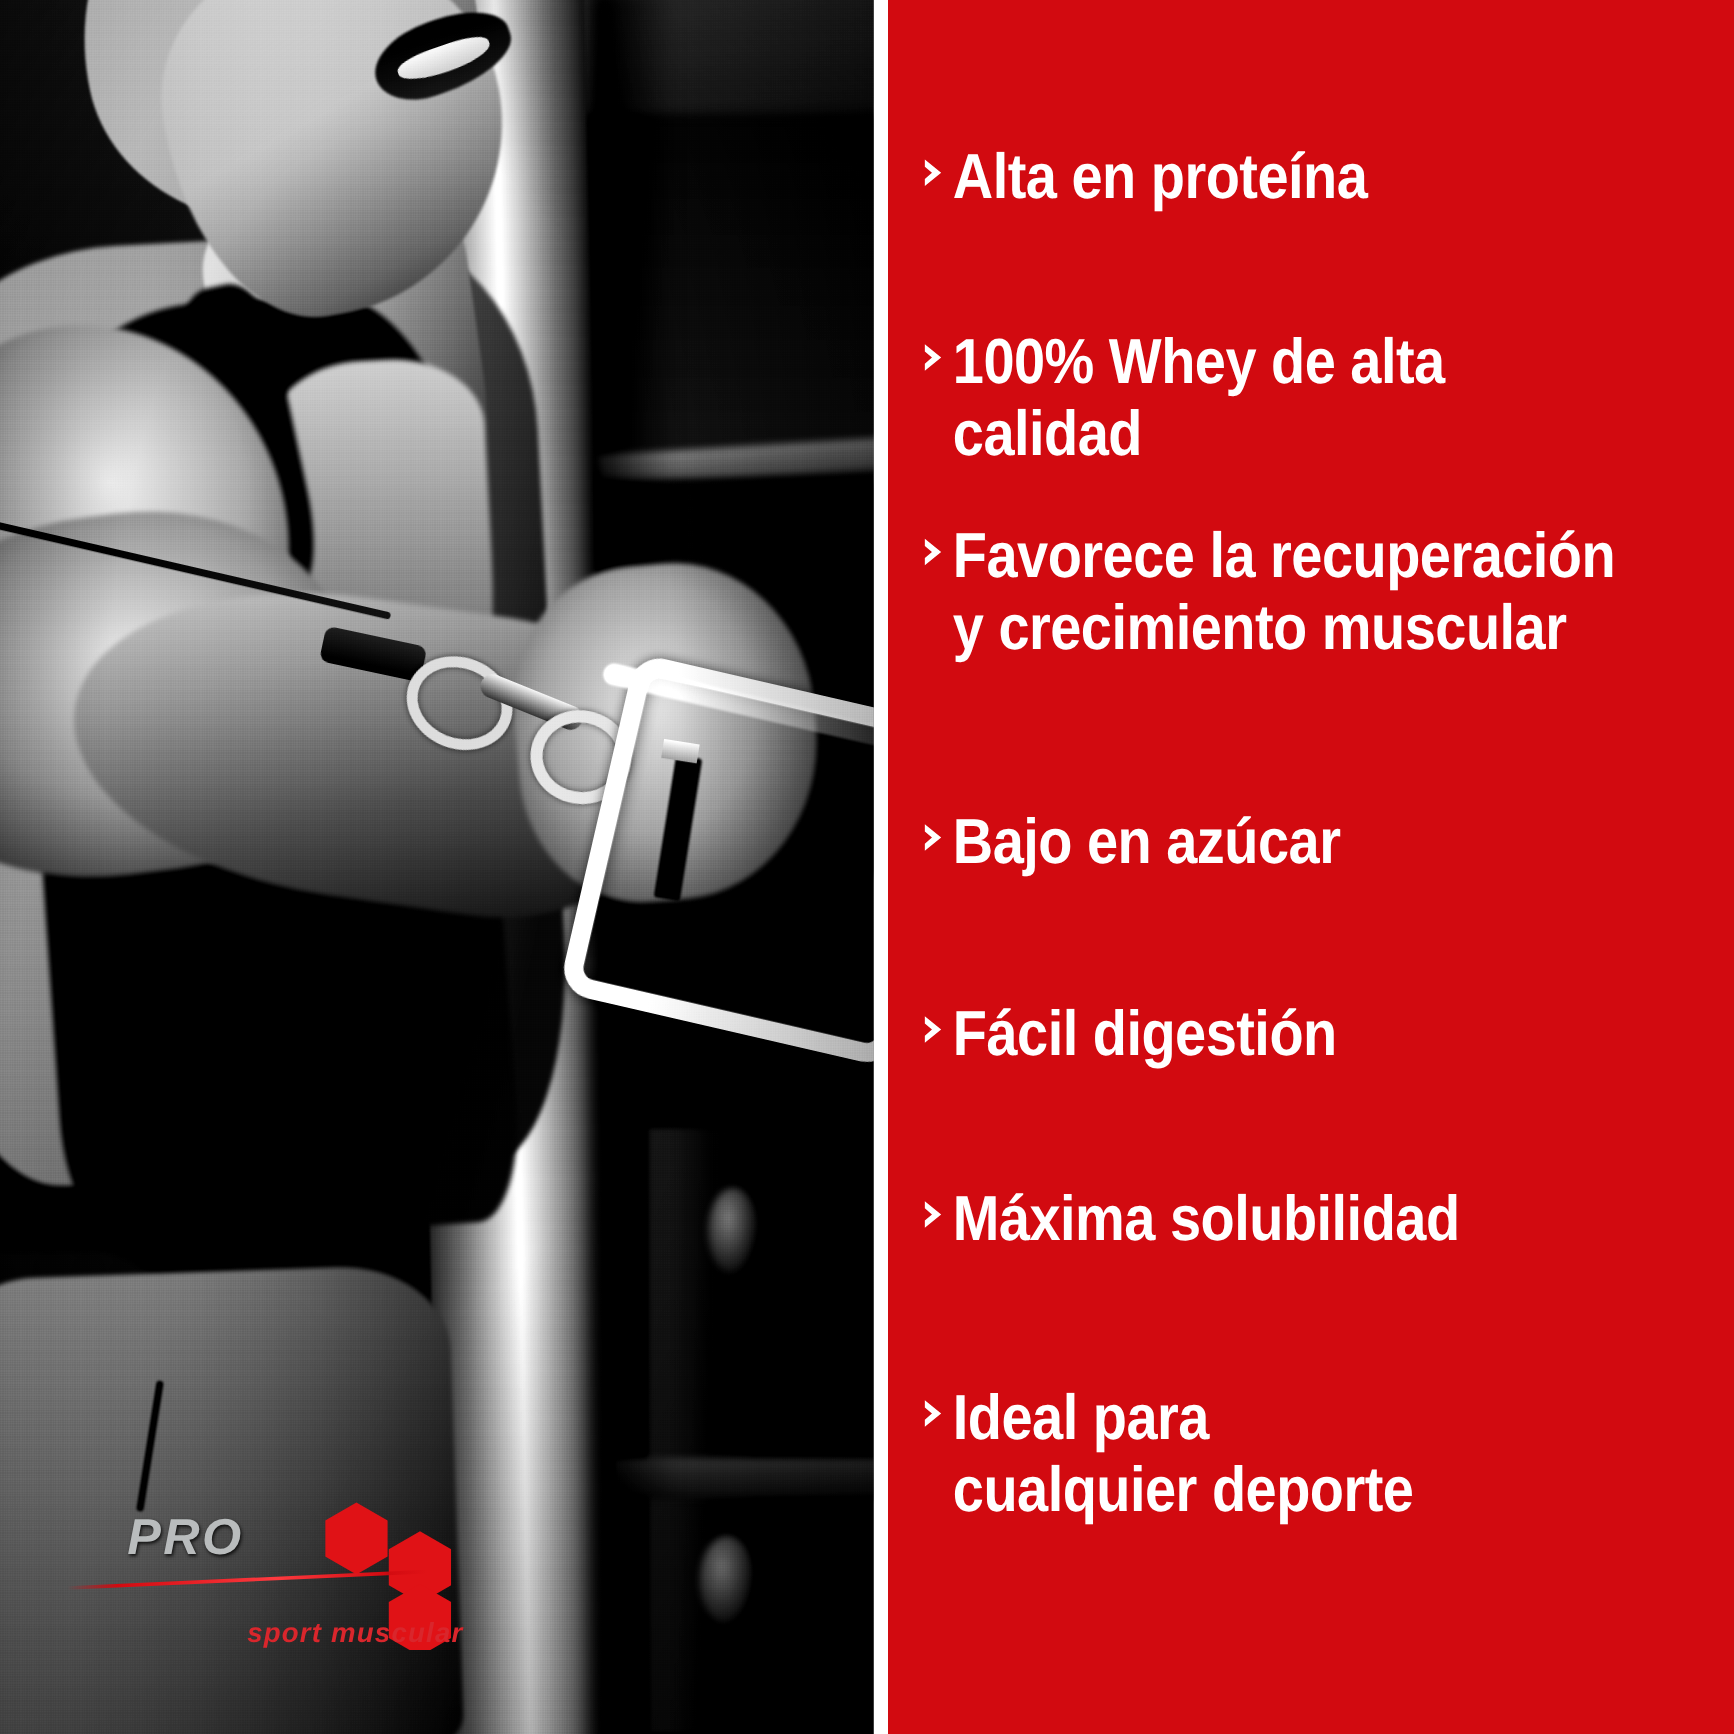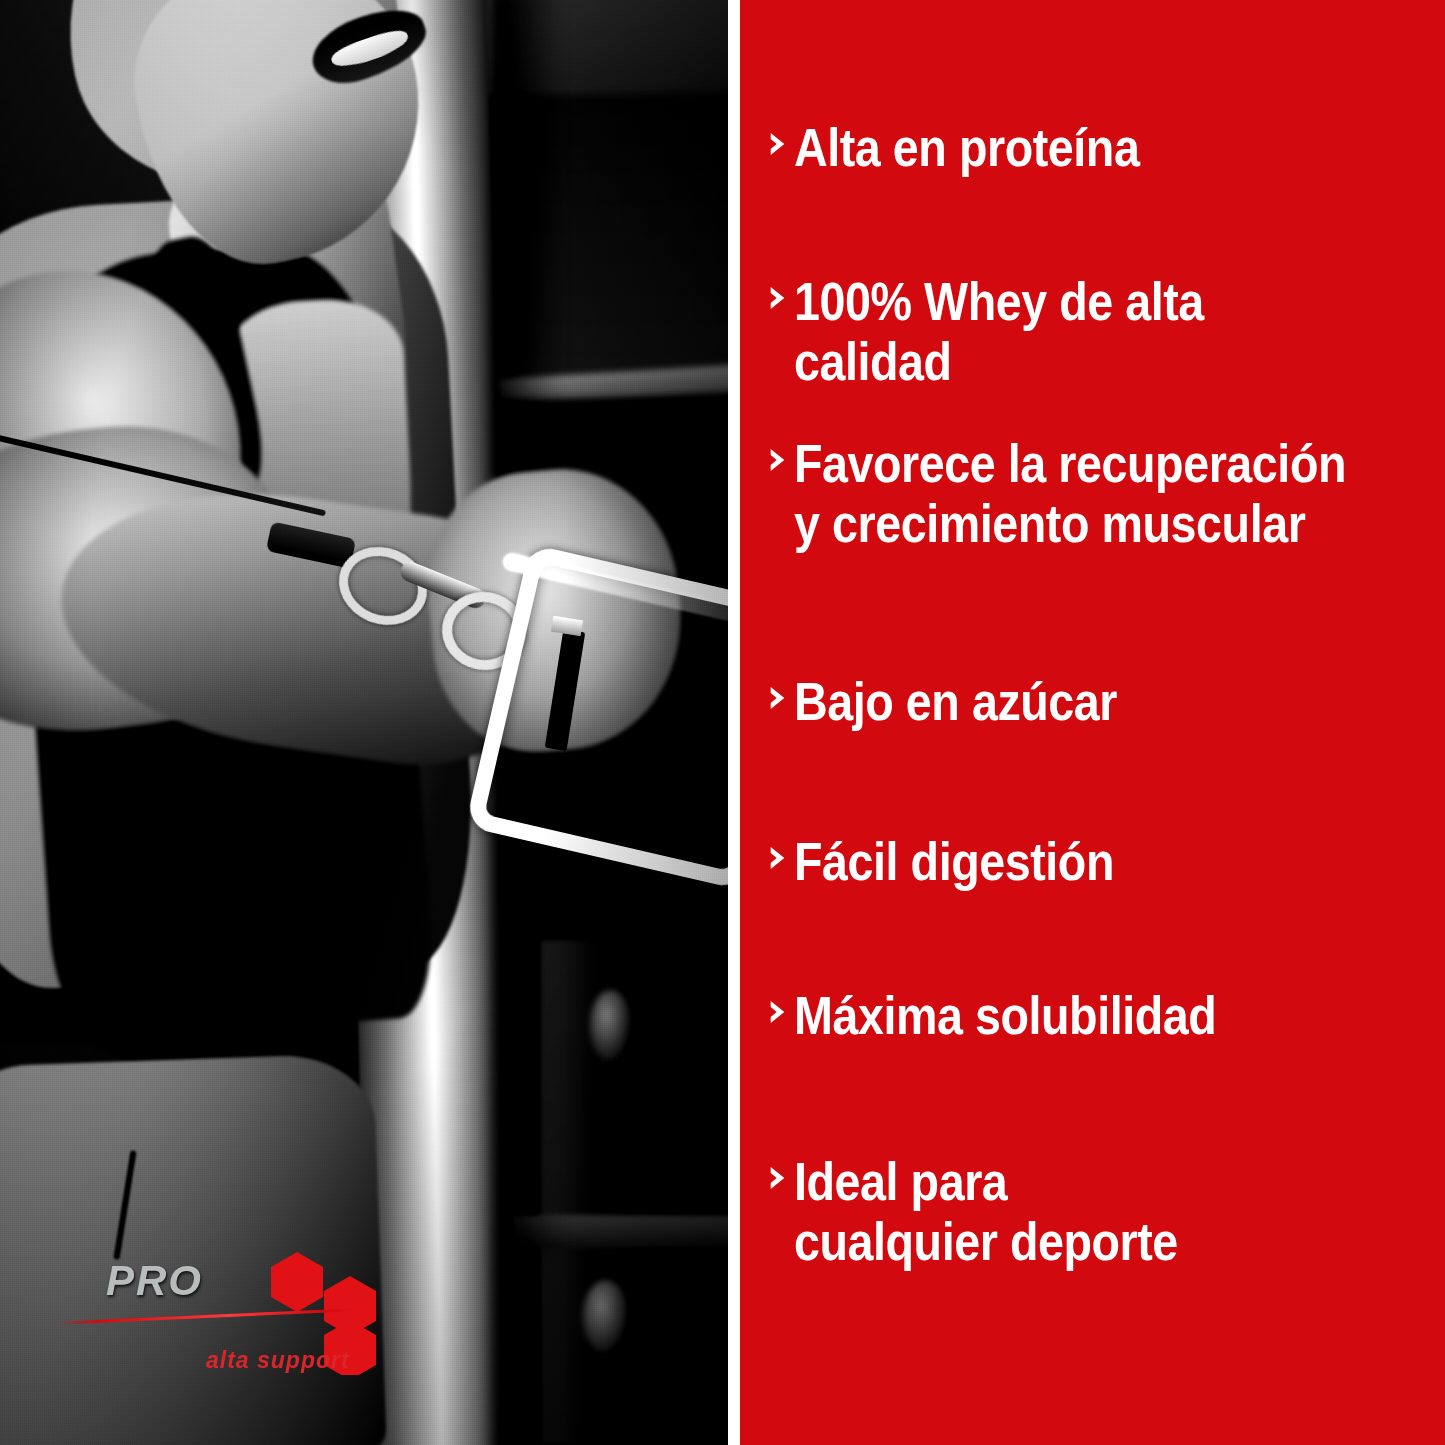--- a/index.html
+++ b/index.html
@@ -454,21 +454,21 @@
         <svg viewBox="0 0 105 125" width="105" height="125" aria-hidden="true">
           <g fill="#e01216">
             <polygon points="26,2 52,17 52,47 26,62 0,47 0,17"></polygon>
             <polygon points="79,26 105,41 105,71 79,86 53,71 53,41"></polygon>
             <polygon points="79,70 105,85 105,115 79,130 53,115 53,85"></polygon>
           </g>
         </svg>
       </div>
       <div class="logo-pro">PRO</div>
       <div class="logo-slash"></div>
-      <div class="logo-tag">alta support</div>
+      <div class="logo-tag">sport muscular</div>
     </div>
   </div>
 
   <div class="red-panel">
     <div class="bullets">
 
       <div class="bullet b0">
         <span class="chev">
           <svg viewBox="0 0 20 28" width="17" height="24" aria-hidden="true">
             <polygon fill="#ffffff" points="2,1 18,14 2,27 2,20 9,14 2,8"></polygon>

